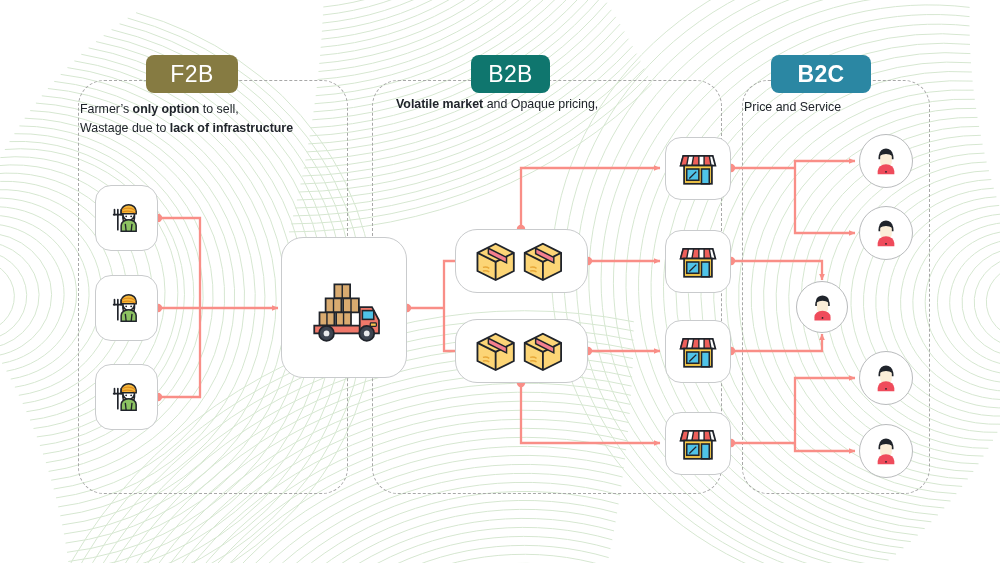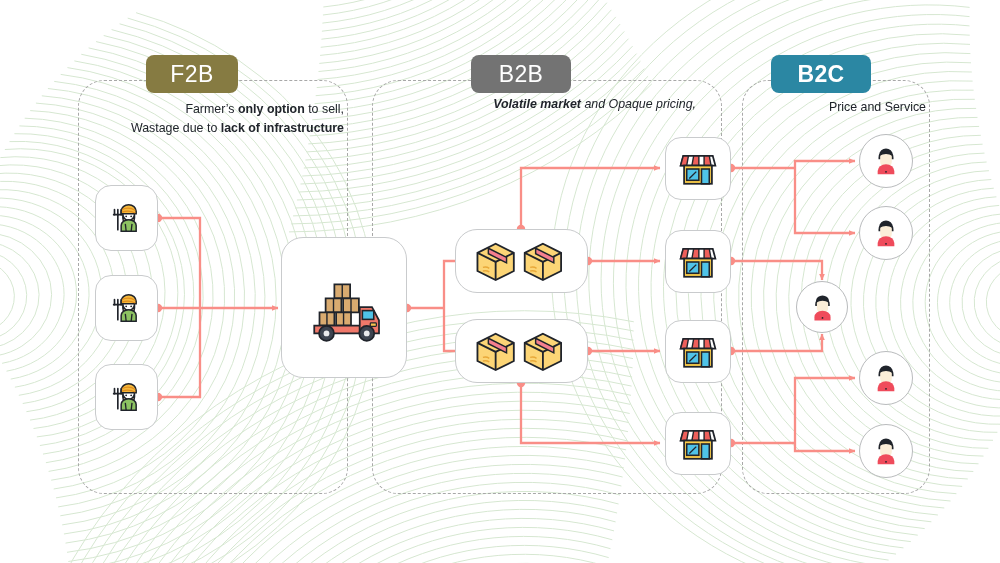--- a/index.html
+++ b/index.html
@@ -23,21 +23,21 @@
 
   
   .badge{
     position:absolute;height:38px;border-radius:8px;display:flex;
     align-items:center;justify-content:center;color:#fff;
     font-size:23px;letter-spacing:.4px;z-index:6;
   }
 
   
   .caption{
-    position:absolute;text-align:right;font-size:12.4px;color:#20242b;
+    position:absolute;text-align:left;font-size:12.4px;color:#20242b;
     line-height:1.52;z-index:6;
   }
   .caption b{font-weight:bold;}
 
   
   .card{
     position:absolute;background:#fff;border:1.4px solid #c9cbcd;
     border-radius:16px;display:flex;align-items:center;justify-content:center;
     z-index:4;box-sizing:border-box;
   }
@@ -197,32 +197,32 @@
     </g>
   </svg>
 
   <div class="zone" style="left:78px;top:80px;width:268px;height:412px;"></div>
   <div class="zone" style="left:372px;top:80px;width:348px;height:412px;"></div>
   <div class="zone" style="left:742px;top:80px;width:186px;height:412px;"></div>
 
   <div class="badge" style="left:146px;top:55px;width:92px;background:#867b42;">
     <span>F2B</span>
   </div>
-  <div class="badge" style="left:471px;top:55px;width:100px;background:#737373;">
+  <div class="badge" style="left:471px;top:55px;width:79px;background:#0f766e;">
     <span>B2B</span>
   </div>
   <div class="badge" style="left:771px;top:55px;width:100px;background:#2b87a3;font-weight:bold;">
     <span>B2C</span>
   </div>
 
   <div class="caption" id="cap-f2b" style="left:80px;top:100px;width:264px;">
       <div><span>Farmer’s </span><b>only option</b><span> to sell,</span></div>
       <div><span>Wastage due to </span><b>lack of infrastructure</b></div>
     </div>
-  <div class="caption" id="cap-b2b" style="left:360px;top:95px;width:336px;font-style:italic;">
+  <div class="caption" id="cap-b2b" style="left:396px;top:95px;width:336px;">
       <div><b>Volatile market</b><span> and Opaque pricing,</span></div>
     </div>
   <div class="caption" id="cap-b2c" style="left:744px;top:98px;width:182px;">
       <div><span>Price and Service</span></div>
     </div>
 
   <svg id="wires" viewBox="0 0 1000 563">
     <defs>
       <marker id="ah" markerWidth="7" markerHeight="7" refX="6.2" refY="3.2" orient="auto" markerUnits="userSpaceOnUse">
         <path d="M0,0.3 L6.6,3.2 L0,6.1 Z" fill="#f98e87"></path>

